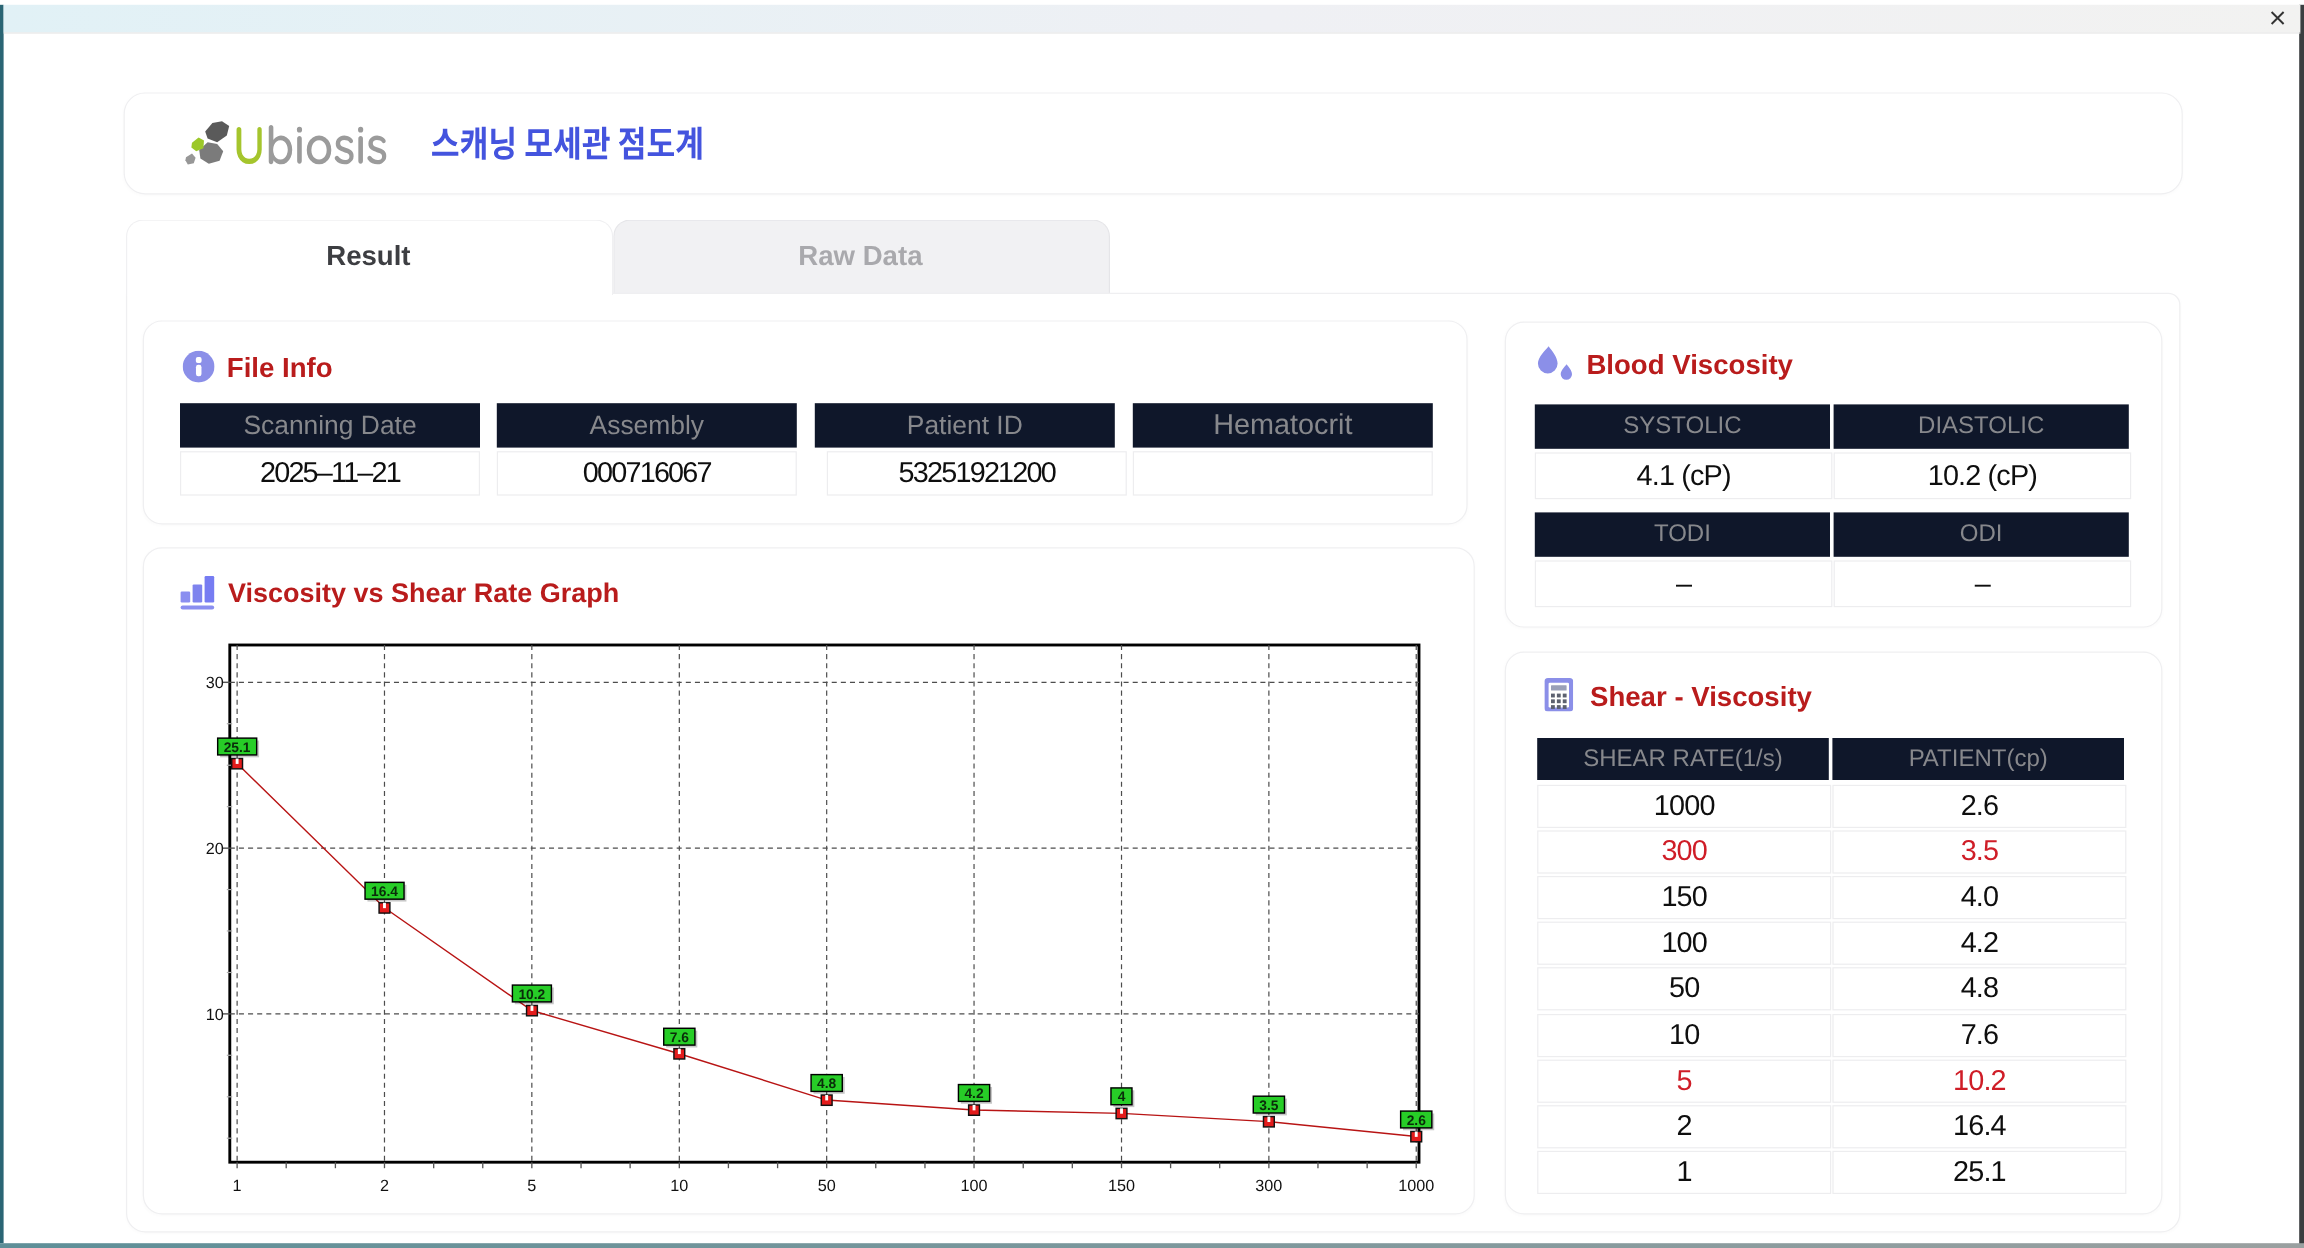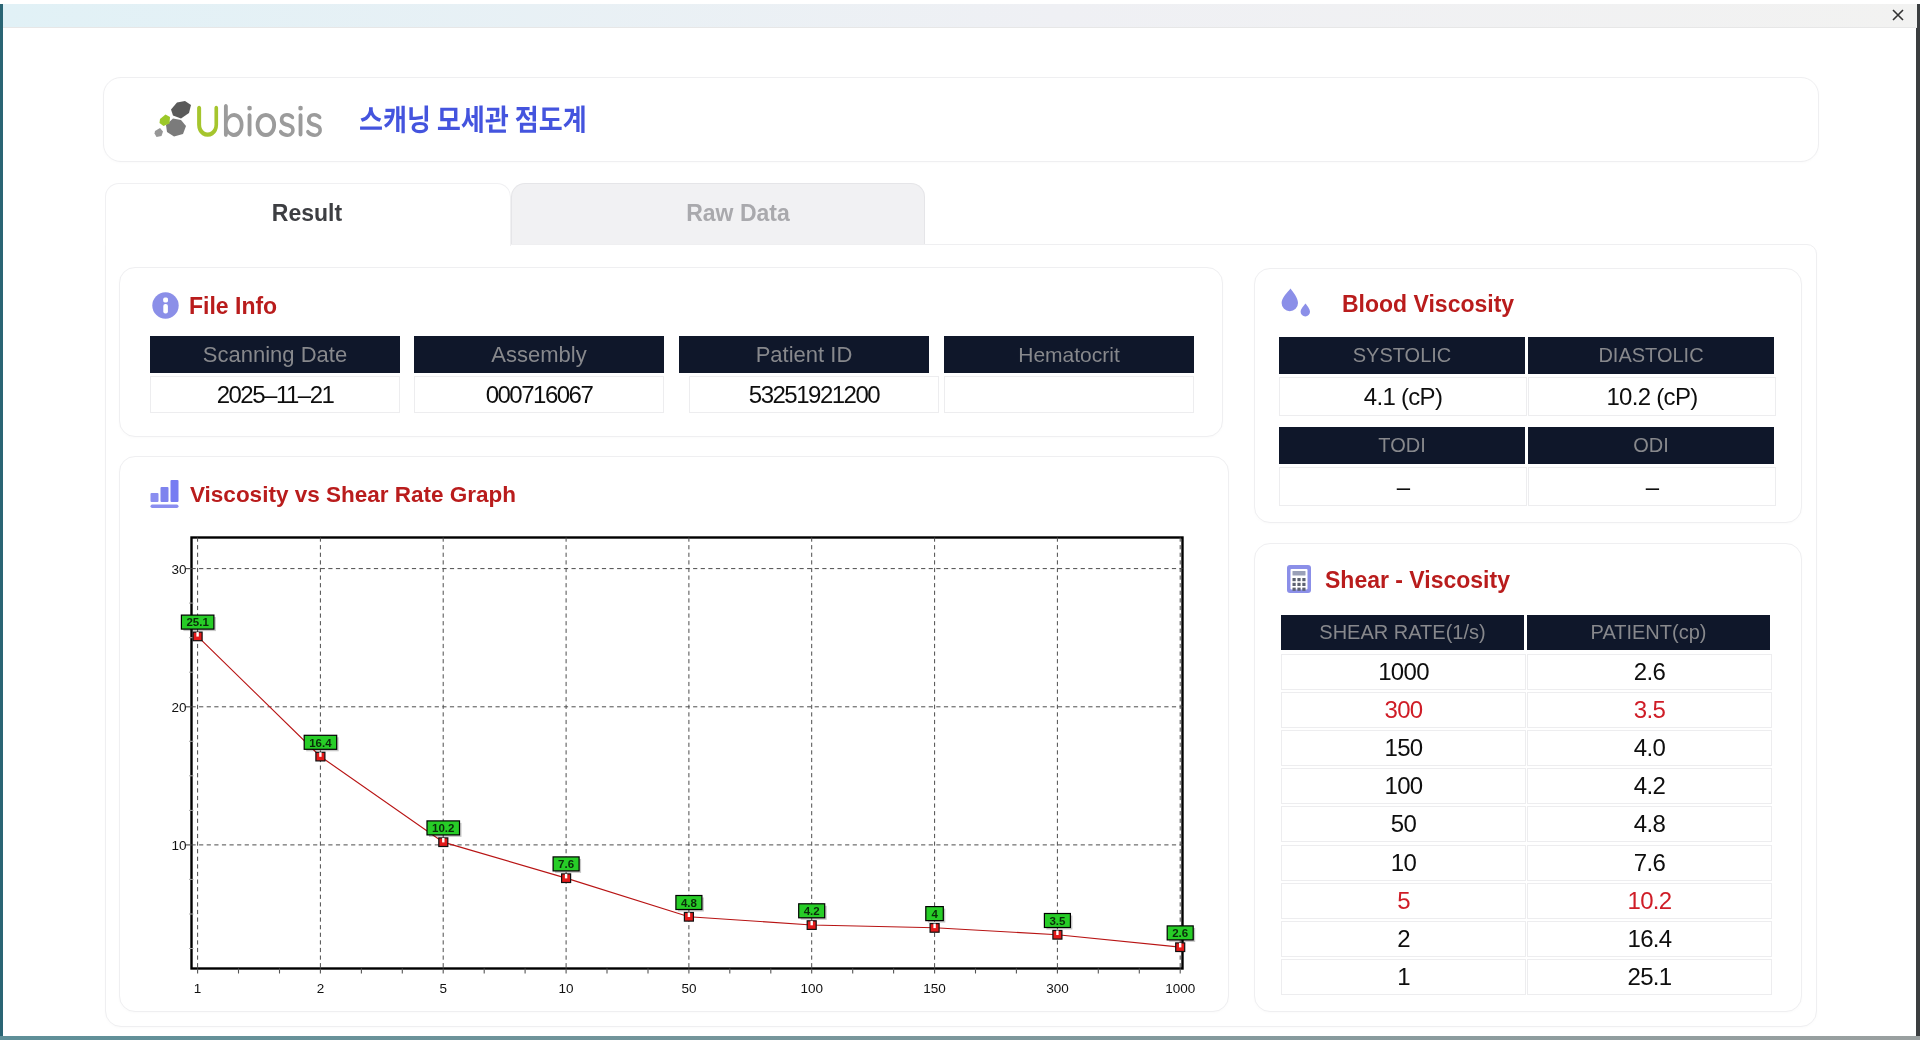--- a/index.html
+++ b/index.html
@@ -45,40 +45,40 @@
 <path transform="translate(2987,0)" d="M41 127L880 127L880 19L41 19ZM393 331L525 331L525 101L393 101ZM129 769L788 769L788 314L129 314ZM657 664L260 664L260 420L657 420Z"></path>
 <path transform="translate(3907,0)" d="M405 526L559 526L559 418L405 418ZM208 757L309 757L309 602Q309 523 298 447Q287 371 262 304Q238 237 198 183Q159 130 103 96L23 196Q75 227 110 272Q145 317 167 371Q189 425 198 484Q208 542 208 602ZM237 757L336 757L336 608Q336 551 345 495Q353 439 372 388Q391 337 422 294Q454 251 502 220L429 116Q375 150 337 203Q300 255 278 321Q256 387 246 460Q237 533 237 608ZM709 838L836 838L836 -88L709 -88ZM521 823L645 823L645 -47L521 -47Z"></path>
 <path transform="translate(4827,0)" d="M82 770L478 770L478 664L82 664ZM196 554L327 554L327 323L196 323ZM426 770L557 770L557 712Q557 663 554 595Q552 528 535 440L406 455Q421 540 423 602Q426 664 426 712ZM646 838L780 838L780 145L646 145ZM727 555L891 555L891 446L727 446ZM162 34L810 34L810 -73L162 -73ZM162 206L296 206L296 1L162 1ZM39 268L27 374Q107 374 204 376Q301 377 402 384Q503 390 596 403L605 308Q509 291 409 282Q309 274 214 271Q119 269 39 268Z"></path>
 <path transform="translate(5974,0)" d="M542 625L717 625L717 517L542 517ZM682 837L816 837L816 302L682 302ZM198 265L816 265L816 -79L198 -79ZM685 161L329 161L329 26L685 26ZM255 752L363 752L363 693Q363 606 335 527Q307 448 249 389Q192 329 102 300L36 405Q93 424 134 455Q176 485 203 524Q229 563 242 606Q255 649 255 693ZM283 752L389 752L389 694Q389 640 411 586Q433 533 480 490Q526 447 599 422L534 318Q448 347 392 404Q337 461 310 536Q283 611 283 694ZM72 791L570 791L570 685L72 685Z"></path>
 <path transform="translate(6894,0)" d="M139 425L790 425L790 318L139 318ZM41 124L880 124L880 15L41 15ZM393 376L525 376L525 89L393 89ZM139 774L783 774L783 668L271 668L271 379L139 379Z"></path>
 <path transform="translate(7814,0)" d="M398 593L585 593L585 488L398 488ZM393 362L582 362L582 256L393 256ZM711 838L838 838L838 -88L711 -88ZM521 818L645 818L645 -47L521 -47ZM312 729L439 729Q439 597 409 484Q378 370 305 275Q231 180 102 104L27 197Q132 260 195 335Q257 409 284 499Q312 590 312 702ZM80 729L356 729L356 622L80 622Z"></path>
 </g>
   </svg>
 
 <div class="abs" style="left:511px;top:183px;width:412px;height:62px;background:#f1f1f3;border:1px solid #e5e5e8;border-bottom:none;border-radius:14px 14px 0 0;"></div>
-<div class="abs" style="left:532px;top:183px;width:412px;height:61px;display:flex;align-items:center;justify-content:center;font-weight:bold;font-size:23px;color:#a9a9ad;">Raw Data</div>
+<div class="abs" style="left:511px;top:183px;width:412px;height:61px;display:flex;align-items:center;justify-content:center;font-weight:bold;font-size:23px;color:#a9a9ad;">Raw Data</div>
 
 <div class="card" style="left:105px;top:244px;width:1710px;height:781px;border-radius:0 10px 16px 16px;"></div>
 <div class="abs" style="left:105px;top:183px;width:404px;height:62px;background:#fff;border:1px solid #f0f0f2;border-bottom:none;border-radius:14px 14px 0 0;"></div>
 <div class="abs" style="left:105px;top:183px;width:404px;height:61px;display:flex;align-items:center;justify-content:center;font-weight:bold;font-size:23px;color:#3d3e42;">Result</div>
 
 <div class="card" style="left:119px;top:267px;width:1102px;height:168px;"></div>
 <svg class="abs" style="left:152px;top:292px;" width="27" height="27" viewBox="0 0 27 27">
 <circle cx="13.5" cy="13.5" r="13.2" fill="#8b8fe8"></circle>
 <rect x="11.2" y="5.6" width="4.8" height="4.8" rx="1.6" fill="#fff"></rect>
 <rect x="11.3" y="12" width="4.6" height="9.6" rx="2" fill="#fff"></rect>
 </svg>
 <div class="abs ttl" style="left:189px;top:293px;">File Info</div>
 <div class="hcell" style="left:150px;top:336px;width:250px;height:37px;font-size:22px;">Scanning Date</div>
 <div class="vcell" style="left:150px;top:376px;width:248px;height:35px;letter-spacing:-1.5px;">2025–11–21</div>
 <div class="hcell" style="left:414px;top:336px;width:250px;height:37px;font-size:22px;">Assembly</div>
 <div class="vcell" style="left:414px;top:376px;width:248px;height:35px;letter-spacing:-1.5px;">000716067</div>
 <div class="hcell" style="left:679px;top:336px;width:250px;height:37px;font-size:22px;">Patient ID</div>
 <div class="vcell" style="left:689px;top:376px;width:248px;height:35px;letter-spacing:-1.5px;">53251921200</div>
-<div class="hcell" style="left:944px;top:336px;width:250px;height:37px;font-size:21px;">Hematocrit</div>
+<div class="hcell" style="left:944px;top:336px;width:250px;height:37px;font-size:24px;">Hematocrit</div>
 <div class="vcell" style="left:944px;top:376px;width:248px;height:35px;letter-spacing:-1.5px;"></div>
 
 <div class="card" style="left:119px;top:456px;width:1108px;height:554px;"></div>
 <svg class="abs" style="left:150px;top:478px;" width="30" height="32" viewBox="0 0 30 32">
 <rect x="0.5" y="15" width="8" height="9" rx="1" fill="#8a8ef0"></rect>
 <rect x="10.5" y="9" width="8" height="15" rx="1" fill="#7e83ee"></rect>
 <rect x="20.5" y="2" width="8" height="22" rx="1" fill="#767cf2"></rect>
 <rect x="0.5" y="26.5" width="28" height="3.5" rx="1.7" fill="#8a8ef0"></rect>
 </svg>
 <div class="abs ttl" style="left:190px;top:482px;font-size:22.5px;">Viscosity vs Shear Rate Graph</div>
@@ -227,21 +227,21 @@
       <rect x="1007.2" y="395.9" width="26" height="14" fill="#27cd27" stroke="#000" stroke-width="1.2"></rect>
       <text x="1020.2" y="407.2" text-anchor="middle" font-size="11.5" font-weight="bold" fill="#0a2c0a">2.6</text>
     </g>
 </svg>
 
 <div class="card" style="left:1254px;top:268px;width:546px;height:253px;"></div>
 <svg class="abs" style="left:1281px;top:287px;" width="32" height="32" viewBox="0 0 32 32">
 <path d="M9.5 1.5 C12 5 17 10.5 17 16 A8.2 8.2 0 0 1 0.6 16 C0.6 10.5 6.8 5 9.5 1.5 Z" fill="#8b8fe8"></path>
 <path d="M24.5 16.5 C26 18.5 29 21.8 29 24.8 A4.7 4.7 0 0 1 19.6 24.8 C19.6 21.8 23 18.5 24.5 16.5 Z" fill="#8b8fe8"></path>
 </svg>
-<div class="abs ttl" style="left:1322px;top:291px;margin-left:20px;">Blood Viscosity</div>
+<div class="abs ttl" style="left:1322px;top:291px;">Blood Viscosity</div>
 <div class="hcell" style="left:1279px;top:337px;width:246px;height:37px;font-size:20px;text-align:right;">SYSTOLIC</div>
 <div class="hcell" style="left:1528px;top:337px;width:246px;height:37px;font-size:20px;">DIASTOLIC</div>
 <div class="vcell" style="left:1279px;top:377px;width:246px;height:37px;font-size:24px;">4.1 (cP)</div>
 <div class="vcell" style="left:1528px;top:377px;width:246px;height:37px;font-size:24px;text-align:center;">10.2 (cP)</div>
 <div class="hcell" style="left:1279px;top:427px;width:246px;height:37px;font-size:20px;">TODI</div>
 <div class="hcell" style="left:1528px;top:427px;width:246px;height:37px;font-size:20px;">ODI</div>
 <div class="vcell" style="left:1279px;top:467px;width:246px;height:37px;font-size:24px;">–</div>
 <div class="vcell" style="left:1528px;top:467px;width:246px;height:37px;font-size:24px;">–</div>
 
 <div class="card" style="left:1254px;top:543px;width:546px;height:467px;"></div>

